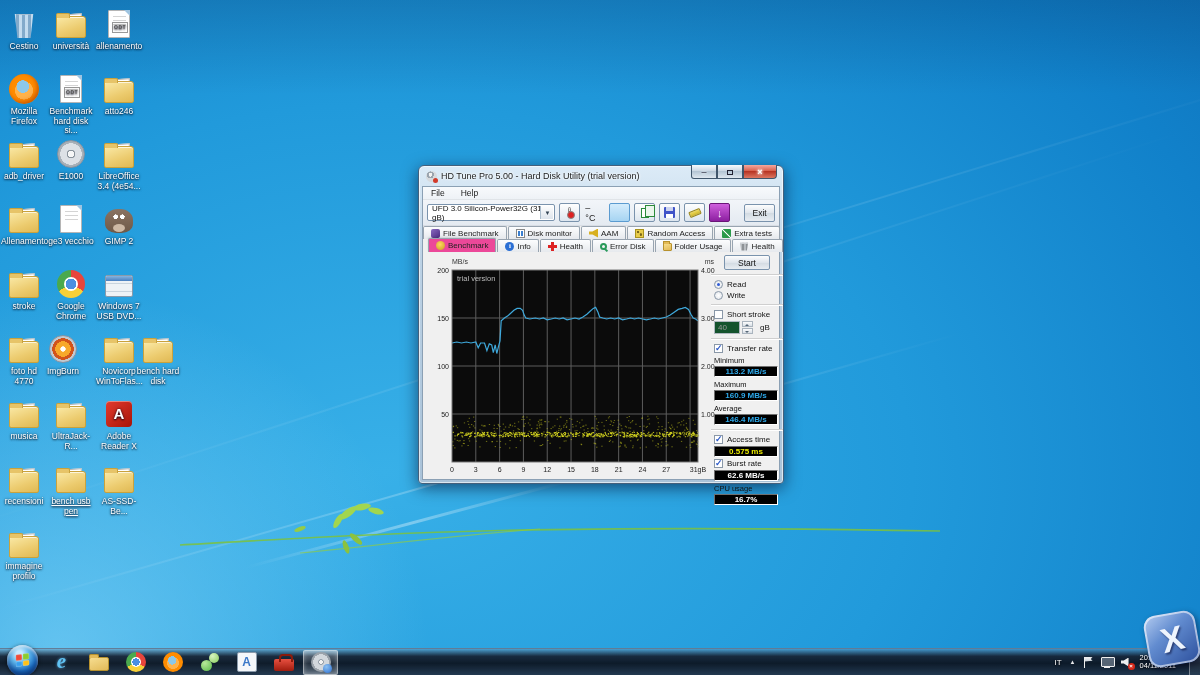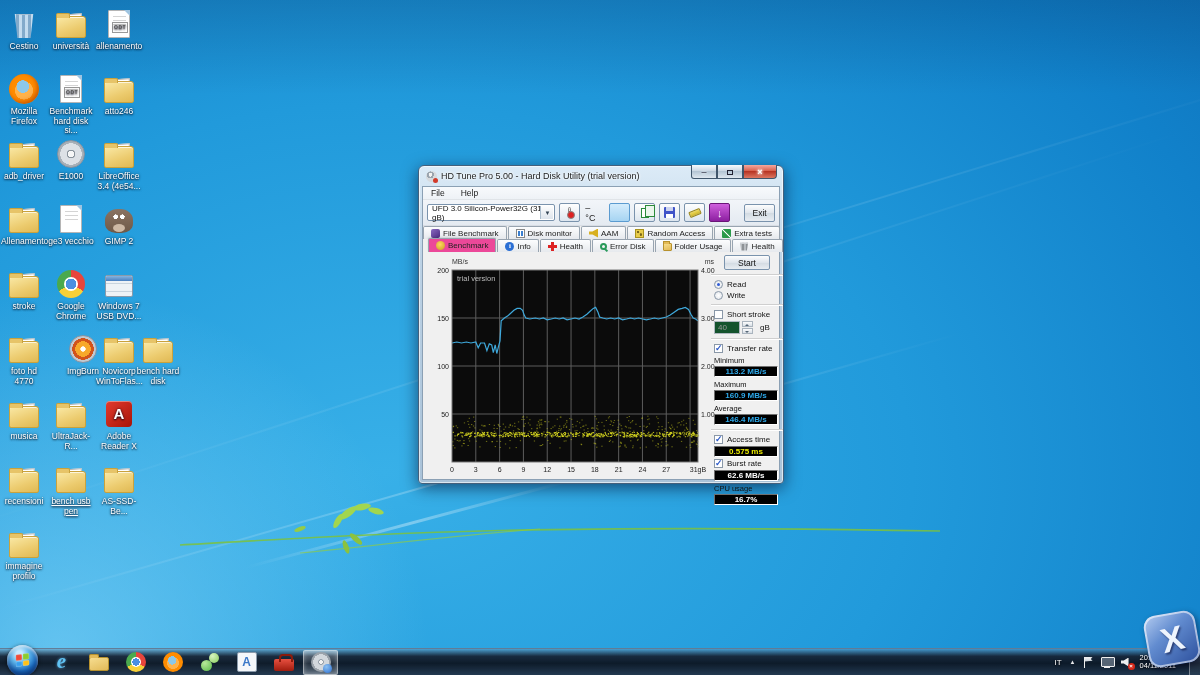--- a/index.html
+++ b/index.html
@@ -271,21 +271,21 @@
         <span class="art"></span>
       </div>
       <div class="dlabel">Windows 7 USB DVD...</div>
     </div>
     <div class="dicon t-folder" style="left: 1px; top: 333px;">
       <div class="img">
         <span class="art"></span>
       </div>
       <div class="dlabel">foto hd 4770</div>
     </div>
-    <div class="dicon t-discfire" style="left: 60px; top: 333px;">
+    <div class="dicon t-discfire" style="left: 40px; top: 333px;">
       <div class="img">
         <span class="art"></span>
       </div>
       <div class="dlabel">ImgBurn</div>
     </div>
     <div class="dicon t-folder" style="left: 96px; top: 333px;">
       <div class="img">
         <span class="art"></span>
       </div>
       <div class="dlabel">Novicorp WinToFlas...</div>

